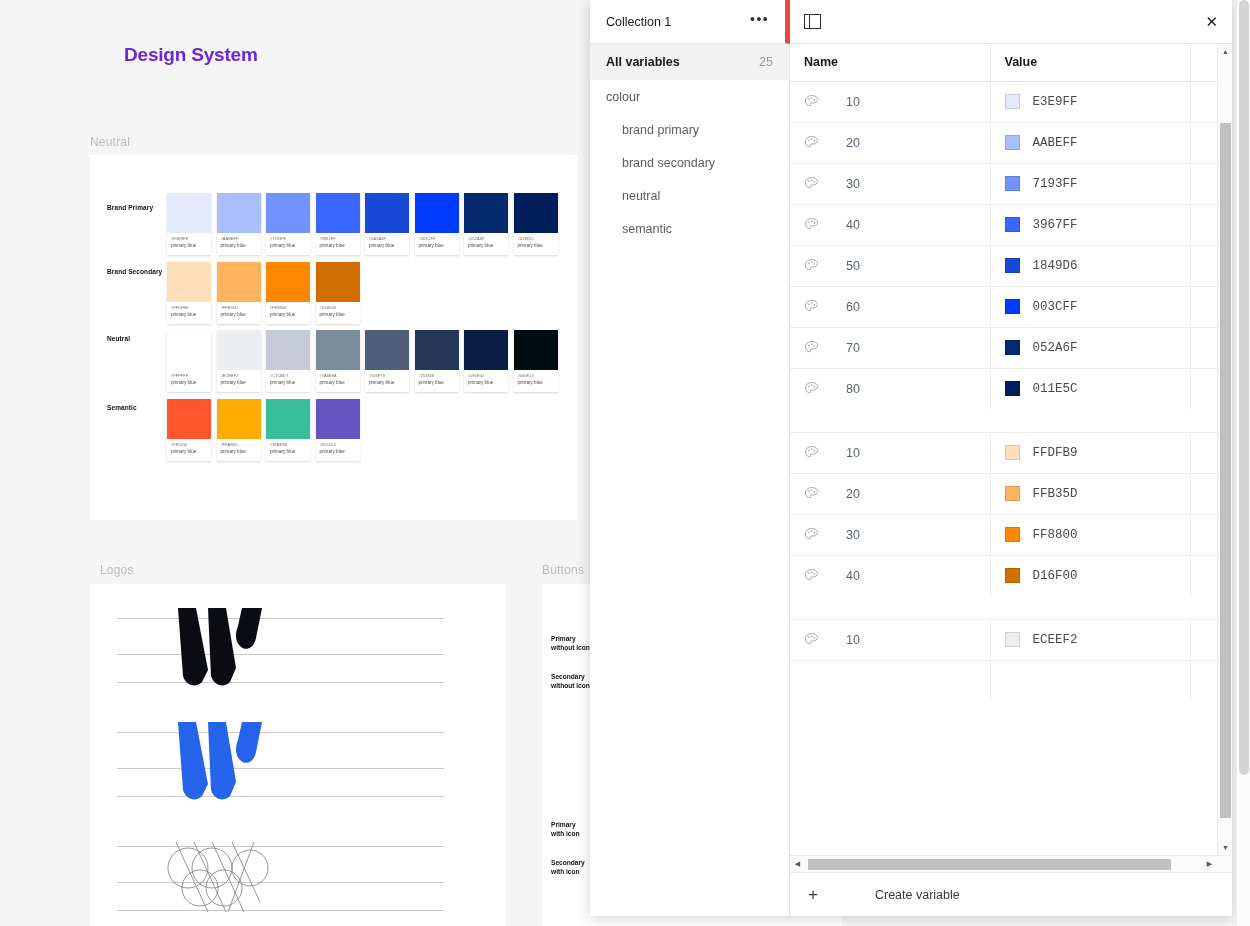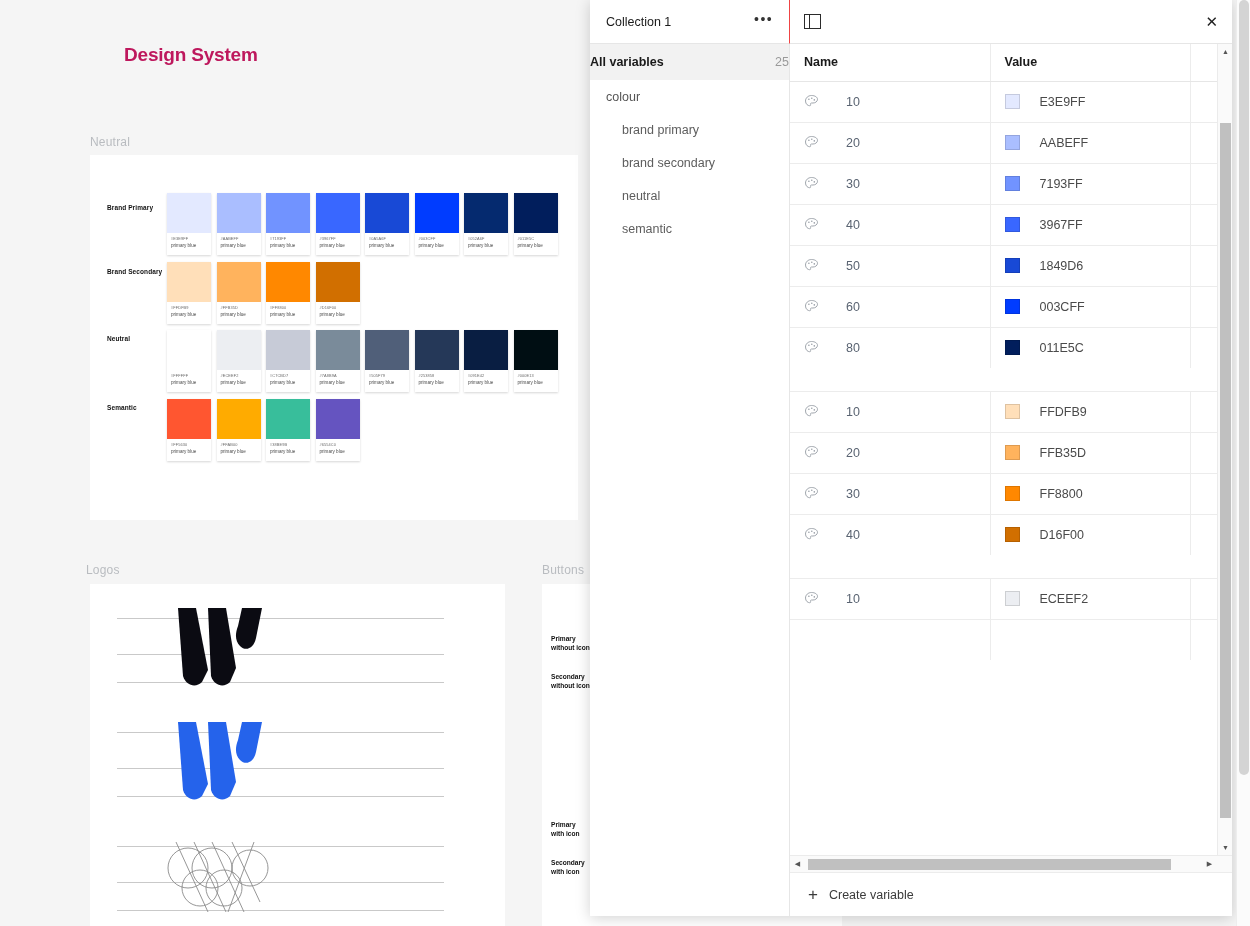--- a/index.html
+++ b/index.html
@@ -9,21 +9,21 @@
     background:#f5f5f5;
     font-family:"Liberation Sans", sans-serif;
     -webkit-font-smoothing:antialiased;
   }
 
   
   #canvas { position:absolute; inset:0; background:#f5f5f5; }
 
   #page-title {
     position:absolute; left:124px; top:44px;
-    font-size:19px; font-weight:bold; color:#be185d; letter-spacing:-0.2px;
+    font-size:19px; font-weight:bold; color:#6d28d9; letter-spacing:-0.2px;
   }
 
   .section-label {
     position:absolute; font-size:12px; color:#b9bcc0; letter-spacing:0.2px;
   }
 
   .frame { position:absolute; background:#ffffff; }
 
   
   #frame-colours { left:90px; top:155px; width:488px; height:365px; }
@@ -64,21 +64,21 @@
   
   #modal {
     position:absolute; left:590px; top:0; width:642px; height:916px;
     background:#ffffff; box-shadow:0 2px 14px rgba(0,0,0,0.18);
     display:flex; flex-direction:column; overflow:hidden;
   }
   #modal-top { display:flex; height:44px; flex:0 0 44px; }
 
   #collection-head {
     width:200px; flex:0 0 200px; display:flex; align-items:center;
-    padding:0 14px 0 16px; border-right:1px solid #ef4444;
+    padding:0 14px 0 16px; border-right:5px solid #ef4444;
     border-bottom:1px solid #e6e6e6; background:#fff;
   }
   #collection-name { font-size:12.5px; color:#1a1a1a; flex:1; }
   #collection-menu {
     font-size:14px; color:#333; letter-spacing:1.4px; line-height:8px;
     cursor:pointer; padding:0 2px 5px 2px;
   }
 
   #modal-toolbar {
     flex:1; display:flex; align-items:center; padding:0 14px 0 14px;
@@ -87,21 +87,21 @@
   #modal-close { margin-left:auto; cursor:pointer; }
 
   #modal-body { flex:1; display:flex; min-height:0; }
 
   
   #modal-sidebar {
     width:200px; flex:0 0 200px; border-right:1px solid #e6e6e6;
     background:#fff; padding-top:0; overflow:hidden;
   }
   #all-variables {
-    display:flex; align-items:center; height:36px; padding:0 0;
+    display:flex; align-items:center; height:36px; padding:0 16px;
     background:#f2f2f2; font-size:12.5px; color:#1a1a1a; font-weight:bold;
     cursor:pointer;
   }
   #all-variables .cnt { margin-left:auto; font-weight:normal; color:#9a9a9a; }
   .tree-item {
     height:33px; display:flex; align-items:center; font-size:12.5px;
     color:#5d5d5d; cursor:pointer;
   }
   .tree-item.lvl0 { padding-left:16px; color:#555; }
   .tree-item.lvl1 { padding-left:32px; }
@@ -131,21 +131,21 @@
   .grp-row td .g-sep { color:#c4c4c4; padding:0 3px; }
   .grp-row td .g-name { color:#1a1a1a; font-weight:bold; }
 
   .var-row td {
     height:41px; border-top:1px solid #ececec; border-right:1px solid #ececec;
     padding:0 14px; font-size:12.5px; color:#4a4a4a;
   }
   .var-row td.pad { border-right:none; }
   .var-row td.cell-name { color:#5a6472; }
   .cell-name .inner, .cell-val .inner { display:flex; align-items:center; gap:27px; }
-  .cell-val .inner { gap:20px; }
+  .cell-val .inner { gap:13px;font-family:Liberation Mono, monospace; }
   .sw {
     width:15px; height:15px; flex:0 0 15px; border:1px solid rgba(0,0,0,0.13);
   }
   .spacer-row td { height:23px; border:none; }
 
   
   #vscroll {
     width:15px; flex:0 0 15px; background:#fafafa; border-left:1px solid #ebebeb;
     position:relative; cursor:pointer;
   }
@@ -170,21 +170,21 @@
   #htrack { flex:1; height:17px; position:relative; }
   #hthumb {
     position:absolute; left:3px; top:3px; height:11px; width:363px; background:#c0c0c0;
   }
   #hscroll-corner { width:15px; flex:0 0 15px; background:#ededed; }
 
   #create-bar {
     height:44px; flex:0 0 44px; display:flex; align-items:center; gap:11px;
     padding:0 18px; border-top:1px solid #ececec; background:#fff; cursor:pointer;
   }
-  #create-bar .lbl { font-size:12.5px; color:#3b3b3b; }
+  #create-bar .lbl { font-size:12.5px; color:#3b3b3b;margin-left:46px; }
 
   
   #page-scrollbar {
     position:absolute; right:0; top:0; width:14px; height:926px;
     background:#fbfbfb; border-left:1px solid #ededed;
   }
   #page-thumb {
     position:absolute; left:2px; top:0; width:10px; height:775px;
     background:#d4d4d4; border-radius:5px;
   }
@@ -366,21 +366,21 @@
       </div>
       <div class="swatch" style="left: 225.5px; top: 244px;">
         <div class="chip" style="background: rgb(101, 84, 192);"></div>
         <div class="meta">
           <div class="hex">#6554C0</div>
           <div class="nm">primary blue</div>
         </div>
       </div>
     </div>
 
-  <div class="section-label" style="left:86px; top:563px;">Logos</div>
+  <div class="section-label" style="left:100px; top:563px;">Logos</div>
   <div class="frame" id="frame-logos">
       <div class="logo-block" style="top: 12px;">
         <div class="logo-rules">
           <i style="top: 22px;"></i>
           <i style="top: 58px;"></i>
           <i style="top: 86px;"></i>
         </div>
         <div class="logo-art"><svg width="160" height="100" viewBox="0 0 160 100">
             <g fill="#0B0B12">
               <path d="M28,12 L46,12 L58,74 L52,86 C46,92 36,90 33,80 Z"></path>
@@ -645,20 +645,42 @@
                   <td class="cell-name">
                     <div class="inner">
                       <span style="display:flex;">
                         <svg width="15" height="15" viewBox="0 0 16 16" fill="none">
                           <path d="M8 1.6c-3.6 0-6.4 2.6-6.4 5.9 0 3.3 2.6 5 4.4 5 1.1 0 1.3-.7 1-1.4-.3-.8.1-1.5 1-1.5h1.6c2.4 0 4.8-1.5 4.8-4C14.4 3.4 11.6 1.6 8 1.6Z" stroke="#9aa0a8" stroke-width="1"></path>
                           <circle cx="5.2" cy="5.6" r="0.85" fill="#9aa0a8"></circle>
                           <circle cx="8.3" cy="4.6" r="0.85" fill="#9aa0a8"></circle>
                           <circle cx="11" cy="6.3" r="0.85" fill="#9aa0a8"></circle>
                         </svg>
                       </span>
+                      <span>70</span>
+                    </div>
+                  </td>
+                  <td class="cell-val">
+                    <div class="inner">
+                      <span class="sw" style="background: rgb(5, 42, 111);"></span>
+                      <span>052A6F</span>
+                    </div>
+                  </td>
+                  <td class="pad"></td>
+                </tr>
+                <tr class="var-row">
+                  <td class="cell-name">
+                    <div class="inner">
+                      <span style="display:flex;">
+                        <svg width="15" height="15" viewBox="0 0 16 16" fill="none">
+                          <path d="M8 1.6c-3.6 0-6.4 2.6-6.4 5.9 0 3.3 2.6 5 4.4 5 1.1 0 1.3-.7 1-1.4-.3-.8.1-1.5 1-1.5h1.6c2.4 0 4.8-1.5 4.8-4C14.4 3.4 11.6 1.6 8 1.6Z" stroke="#9aa0a8" stroke-width="1"></path>
+                          <circle cx="5.2" cy="5.6" r="0.85" fill="#9aa0a8"></circle>
+                          <circle cx="8.3" cy="4.6" r="0.85" fill="#9aa0a8"></circle>
+                          <circle cx="11" cy="6.3" r="0.85" fill="#9aa0a8"></circle>
+                        </svg>
+                      </span>
                       <span>80</span>
                     </div>
                   </td>
                   <td class="cell-val">
                     <div class="inner">
                       <span class="sw" style="background: rgb(1, 30, 92);"></span>
                       <span>011E5C</span>
                     </div>
                   </td>
                   <td class="pad"></td>

